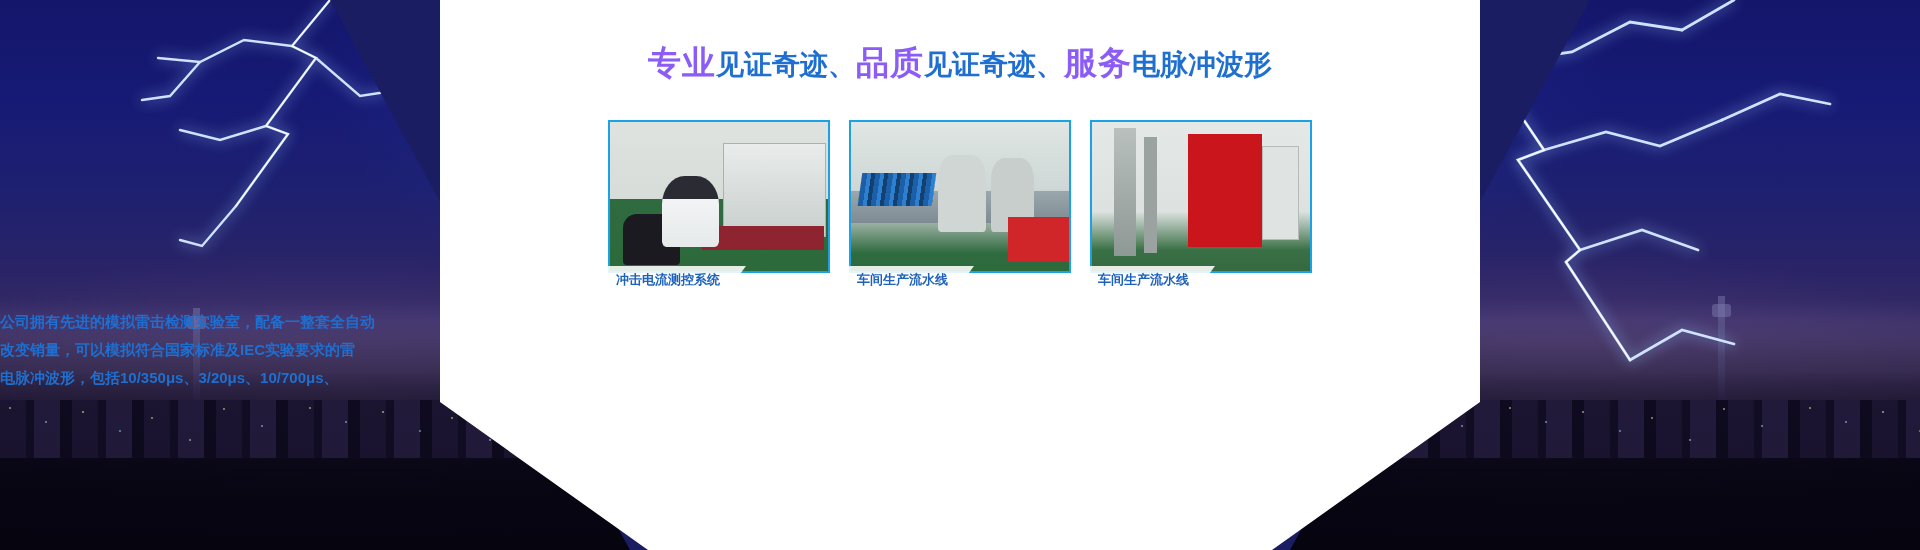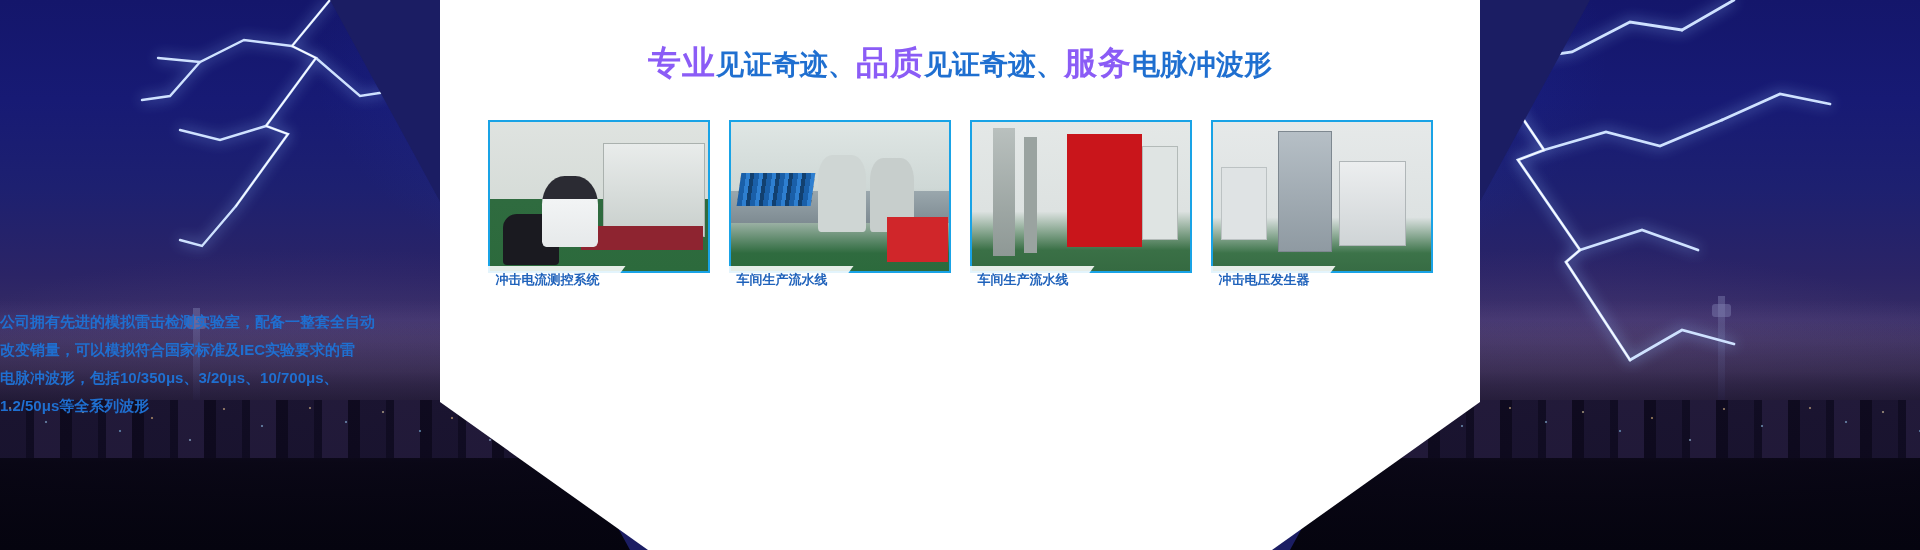--- a/index.html
+++ b/index.html
@@ -198,30 +198,22 @@
     </div>
 
     <div class="card">
       <div class="photo ph3">
         <div class="extra"></div>
           <div class="extra2"></div>
       </div>
       <div class="caption">车间生产流水线</div>
     </div>
 
-    <div class="card">
-      <div class="photo ph4">
-        <div class="extra"></div>
-          <div class="extra2"></div>
-      </div>
-      <div class="caption">冲击电压发生器</div>
-    </div>
 
   </div>
 
   <div class="para">
     <div>公司拥有先进的模拟雷击检测实验室，配备一整套全自动</div>
     <div>改变销量，可以模拟符合国家标准及IEC实验要求的雷</div>
     <div>电脉冲波形，包括10/350μs、3/20μs、10/700μs、</div>
-    <div>1.2/50μs等全系列波形</div>
   </div>
 
 </div>
 
 </body></html>

